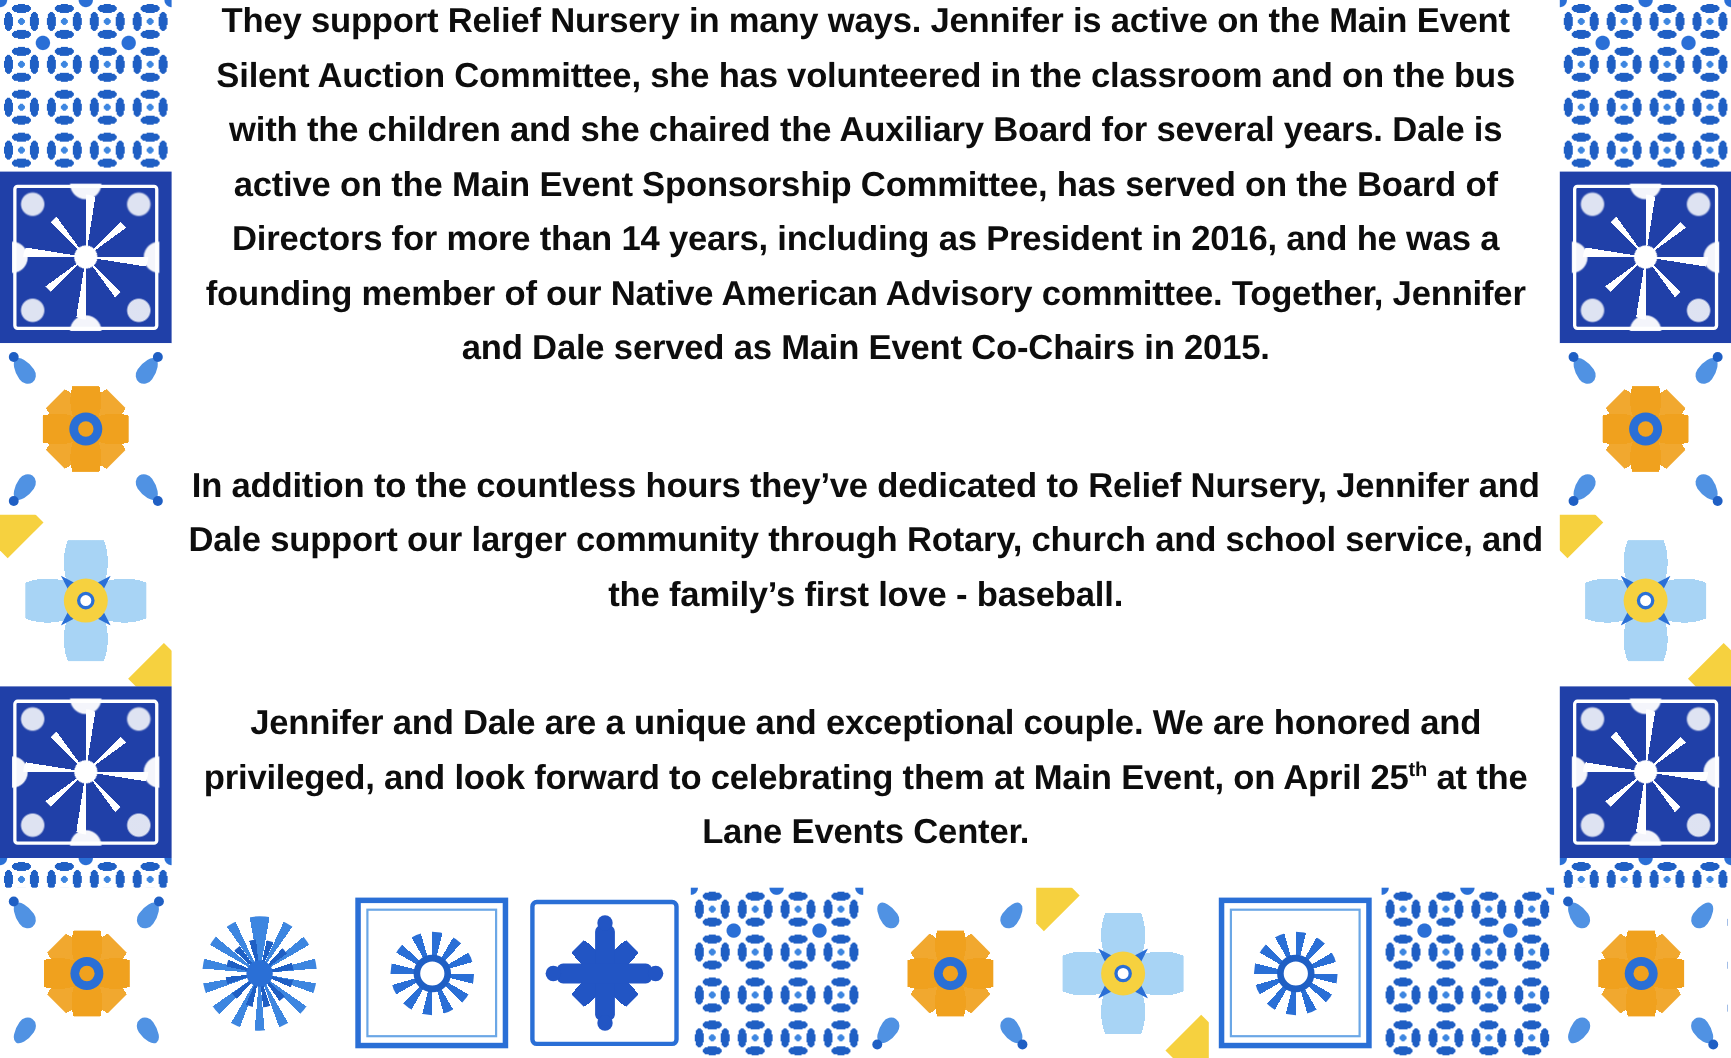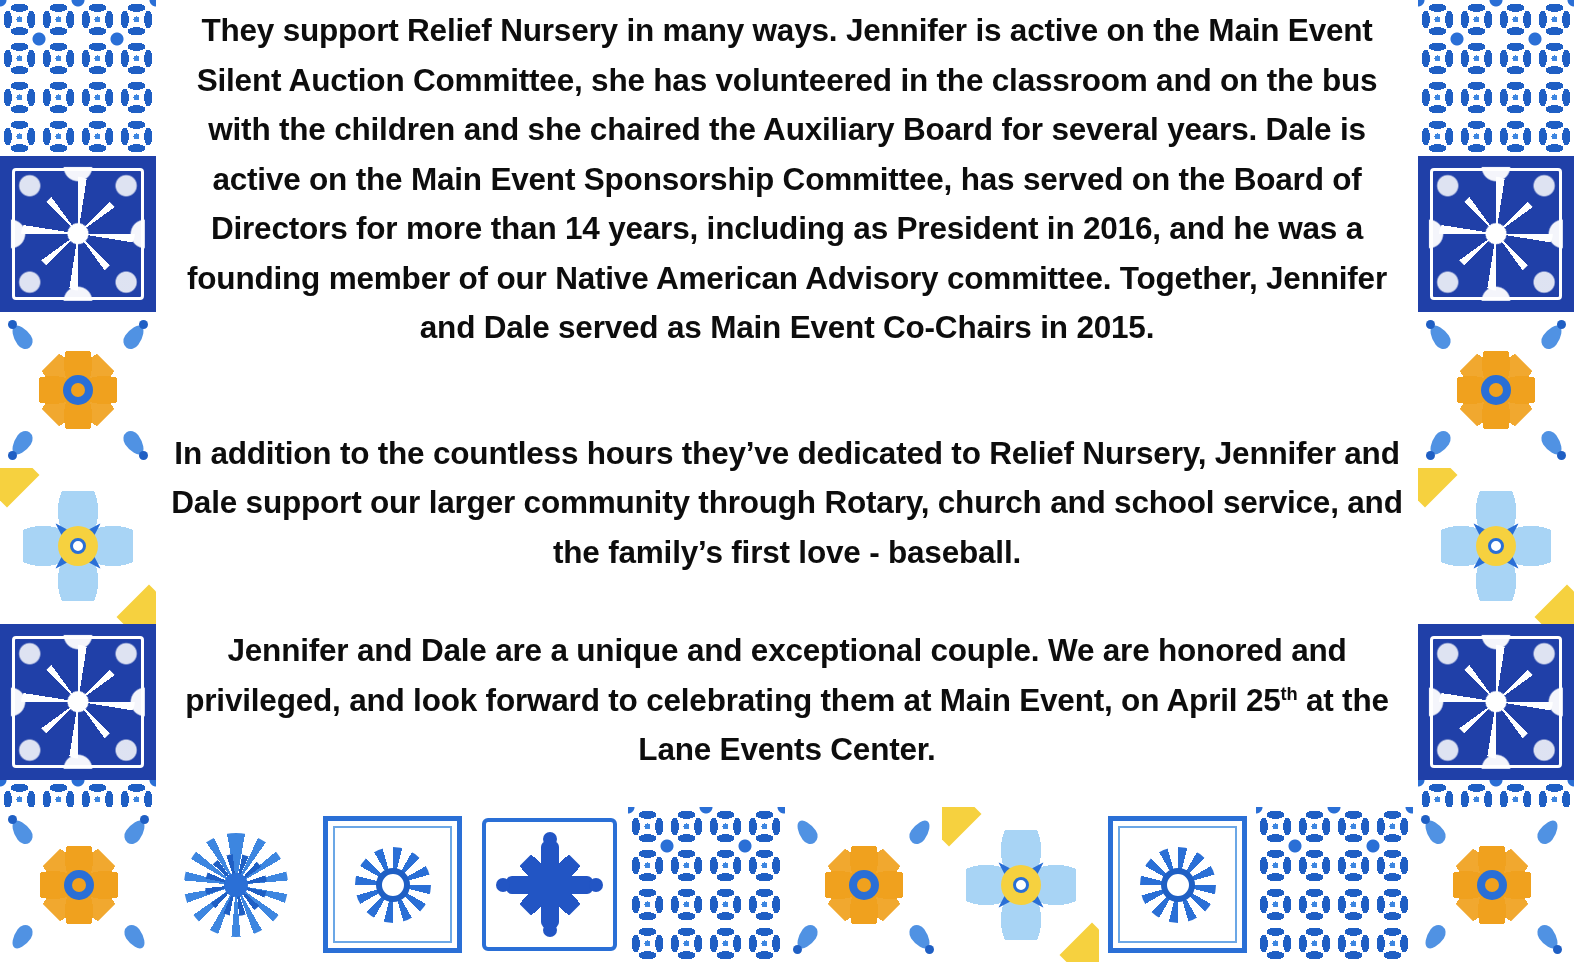--- a/index.html
+++ b/index.html
@@ -351,39 +351,39 @@
     background: #2a6fd6;
   }
 
   
   .content {
     position: absolute;
     left: 156px;
     top: 0;
     width: 1262px;
     height: 800px;
-    padding: 12px 14px;
+    padding: 0 14px;
     box-sizing: border-box;
     display: flex;
     flex-direction: column;
     justify-content: flex-start;
   }
   .para {
     font-family: "Liberation Sans", sans-serif;
     font-weight: 700;
     font-size: 31.5px;
     line-height: 49.5px;
     color: #0d0d0d;
     text-align: center;
     margin: 0;
     letter-spacing: -0.2px;
   }
   .para.p1 { margin-top: -6px; }
   .para.p2 { margin-top: 76px; }
-  .para.p3 { margin-top: 49px; }
+  .para.p3 { margin-top: 67px; }
   sup {
     font-size: 0.58em;
     vertical-align: super;
     line-height: 0;
   }
 </style>
 </head>
 <body>
 
 <div class="page">

